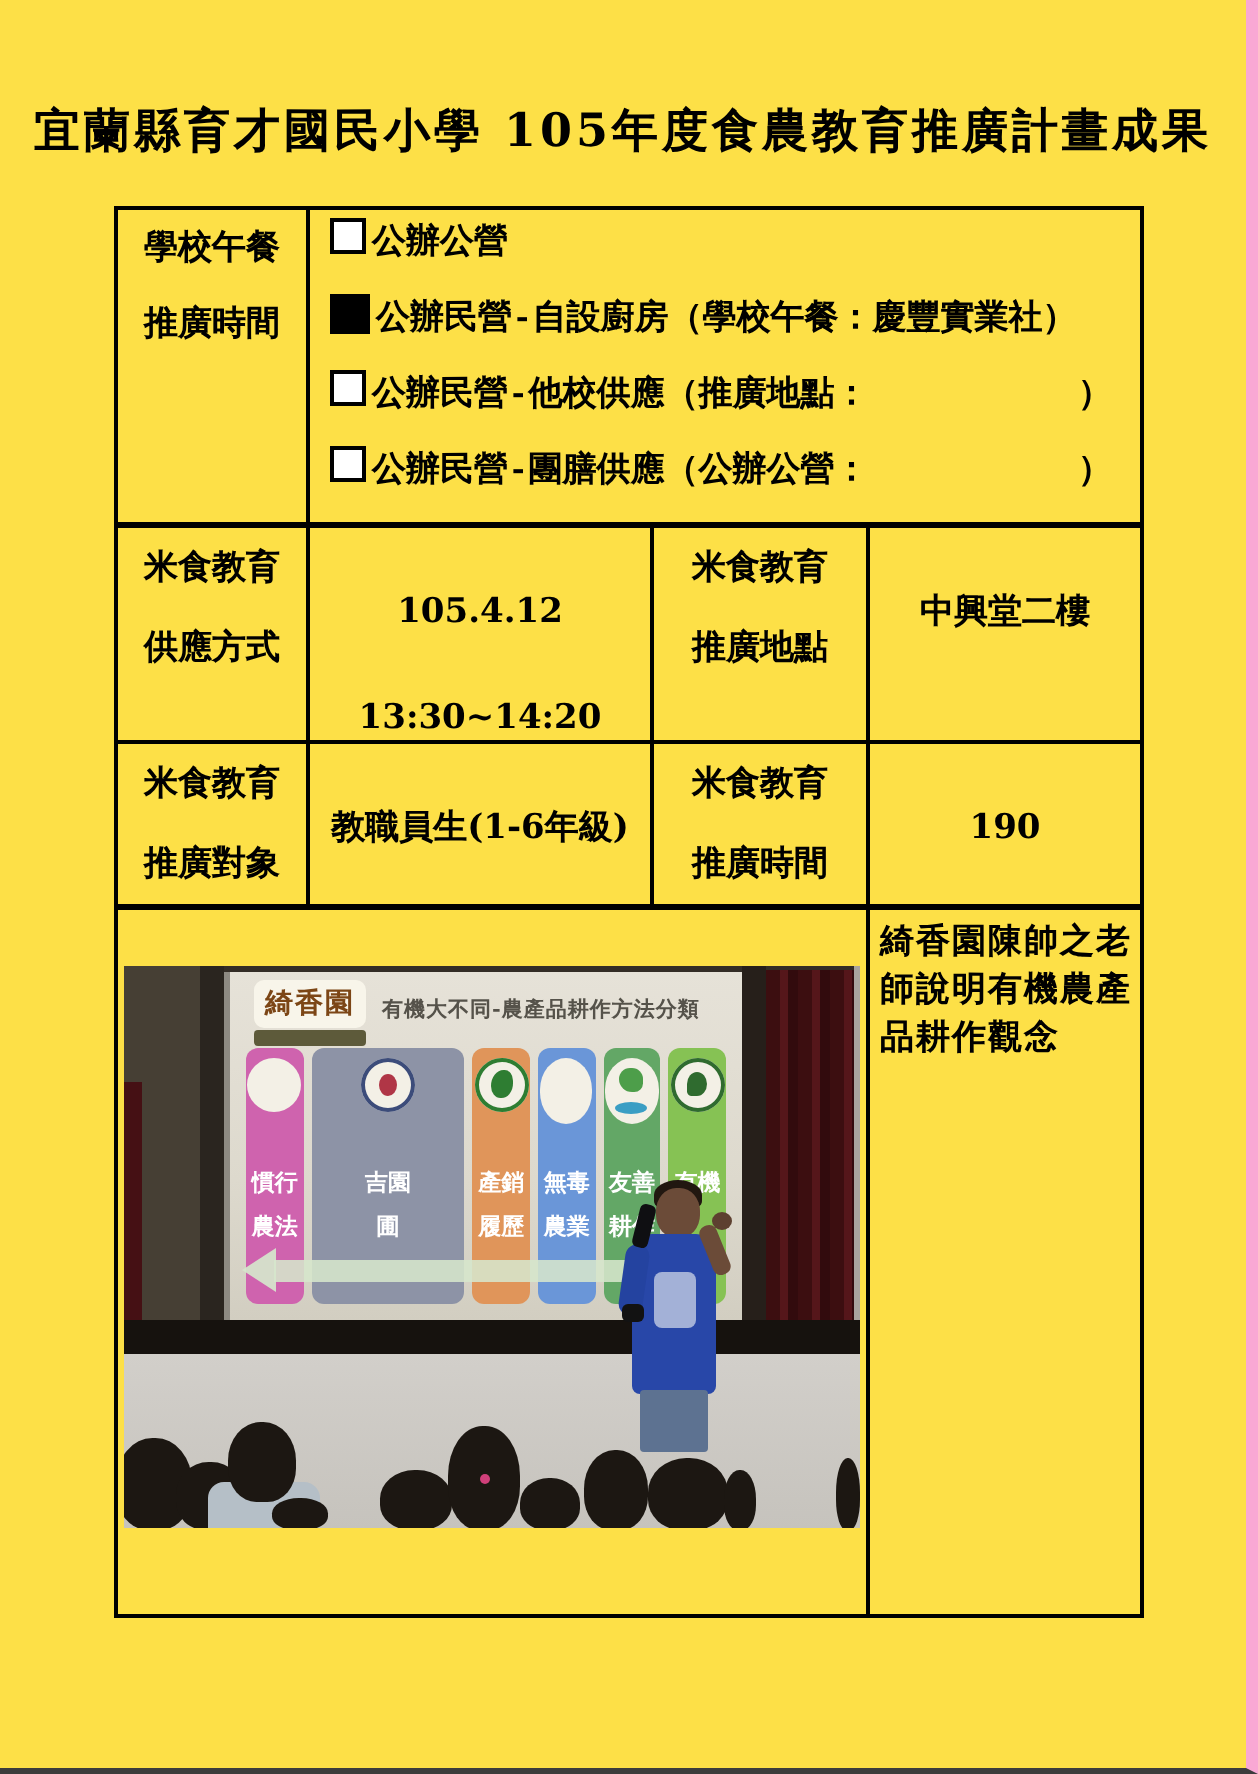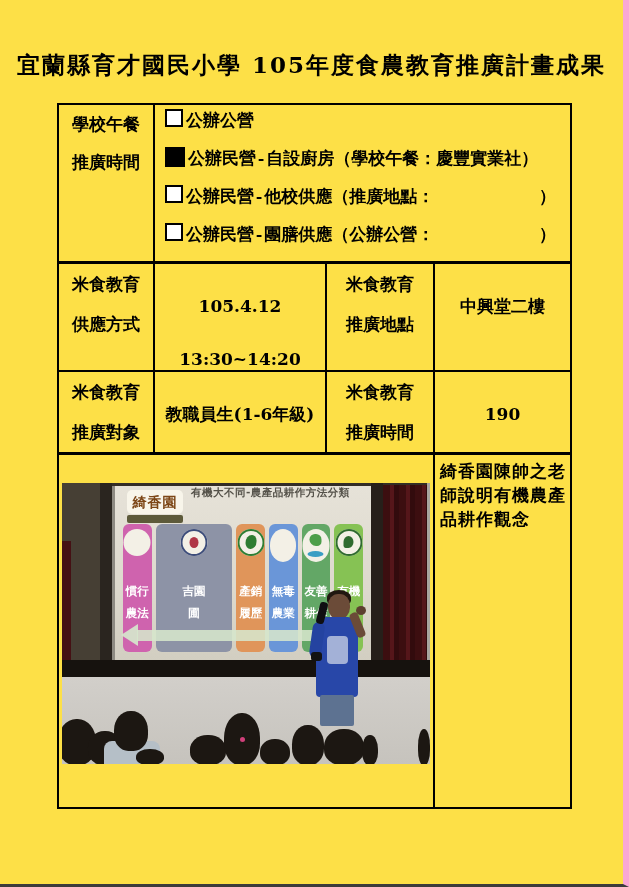--- a/index.html
+++ b/index.html
@@ -53,21 +53,21 @@
   .ph-wall-low{position:absolute;left:0;top:194px;width:100%;height:87px;background:linear-gradient(180deg,#d2cfca,#c6c3bd);}
 
   
   .slide-logo{
     position:absolute;left:12px;top:4px;width:56px;height:24px;background:#f8f5ea;
     border-radius:5px;text-align:center;line-height:24px;font-size:14px;font-weight:bold;
     color:#7c4616;letter-spacing:1px;font-family:"DejaVu Serif","Liberation Serif",serif;
   }
   .slide-logo-banner{position:absolute;left:12px;top:29px;width:56px;height:8px;background:#5d5a3a;border-radius:2px;}
   .slide-title{
-    position:absolute;left:76px;top:0;font-size:10.5px;font-weight:bold;color:#55524a;
+    position:absolute;left:76px;top:12px;font-size:10.5px;font-weight:bold;color:#55524a;
     letter-spacing:0.5px;white-space:nowrap;
   }
   .slide-cols{position:absolute;left:8px;top:38px;width:240px;height:128px;display:flex;gap:4px;}
   .scol{flex:1;border-radius:6px;position:relative;}
   .scol .badge{position:absolute;left:50%;top:5px;transform:translateX(-50%);
     width:27px;height:27px;border-radius:50%;background:#f3f0e6;}
   .scol .l1,.scol .l2{position:absolute;left:0;width:100%;text-align:center;color:#fff;
     font-weight:bold;font-size:11.5px;font-family:"DejaVu Sans","Liberation Sans",sans-serif;}
   .scol .l1{top:60px;} .scol .l2{top:82px;}
   .c0{background:#cf63ae;} .c1{background:#8d93a6;padding-left:48px;} .c2{background:#e0955a;}

